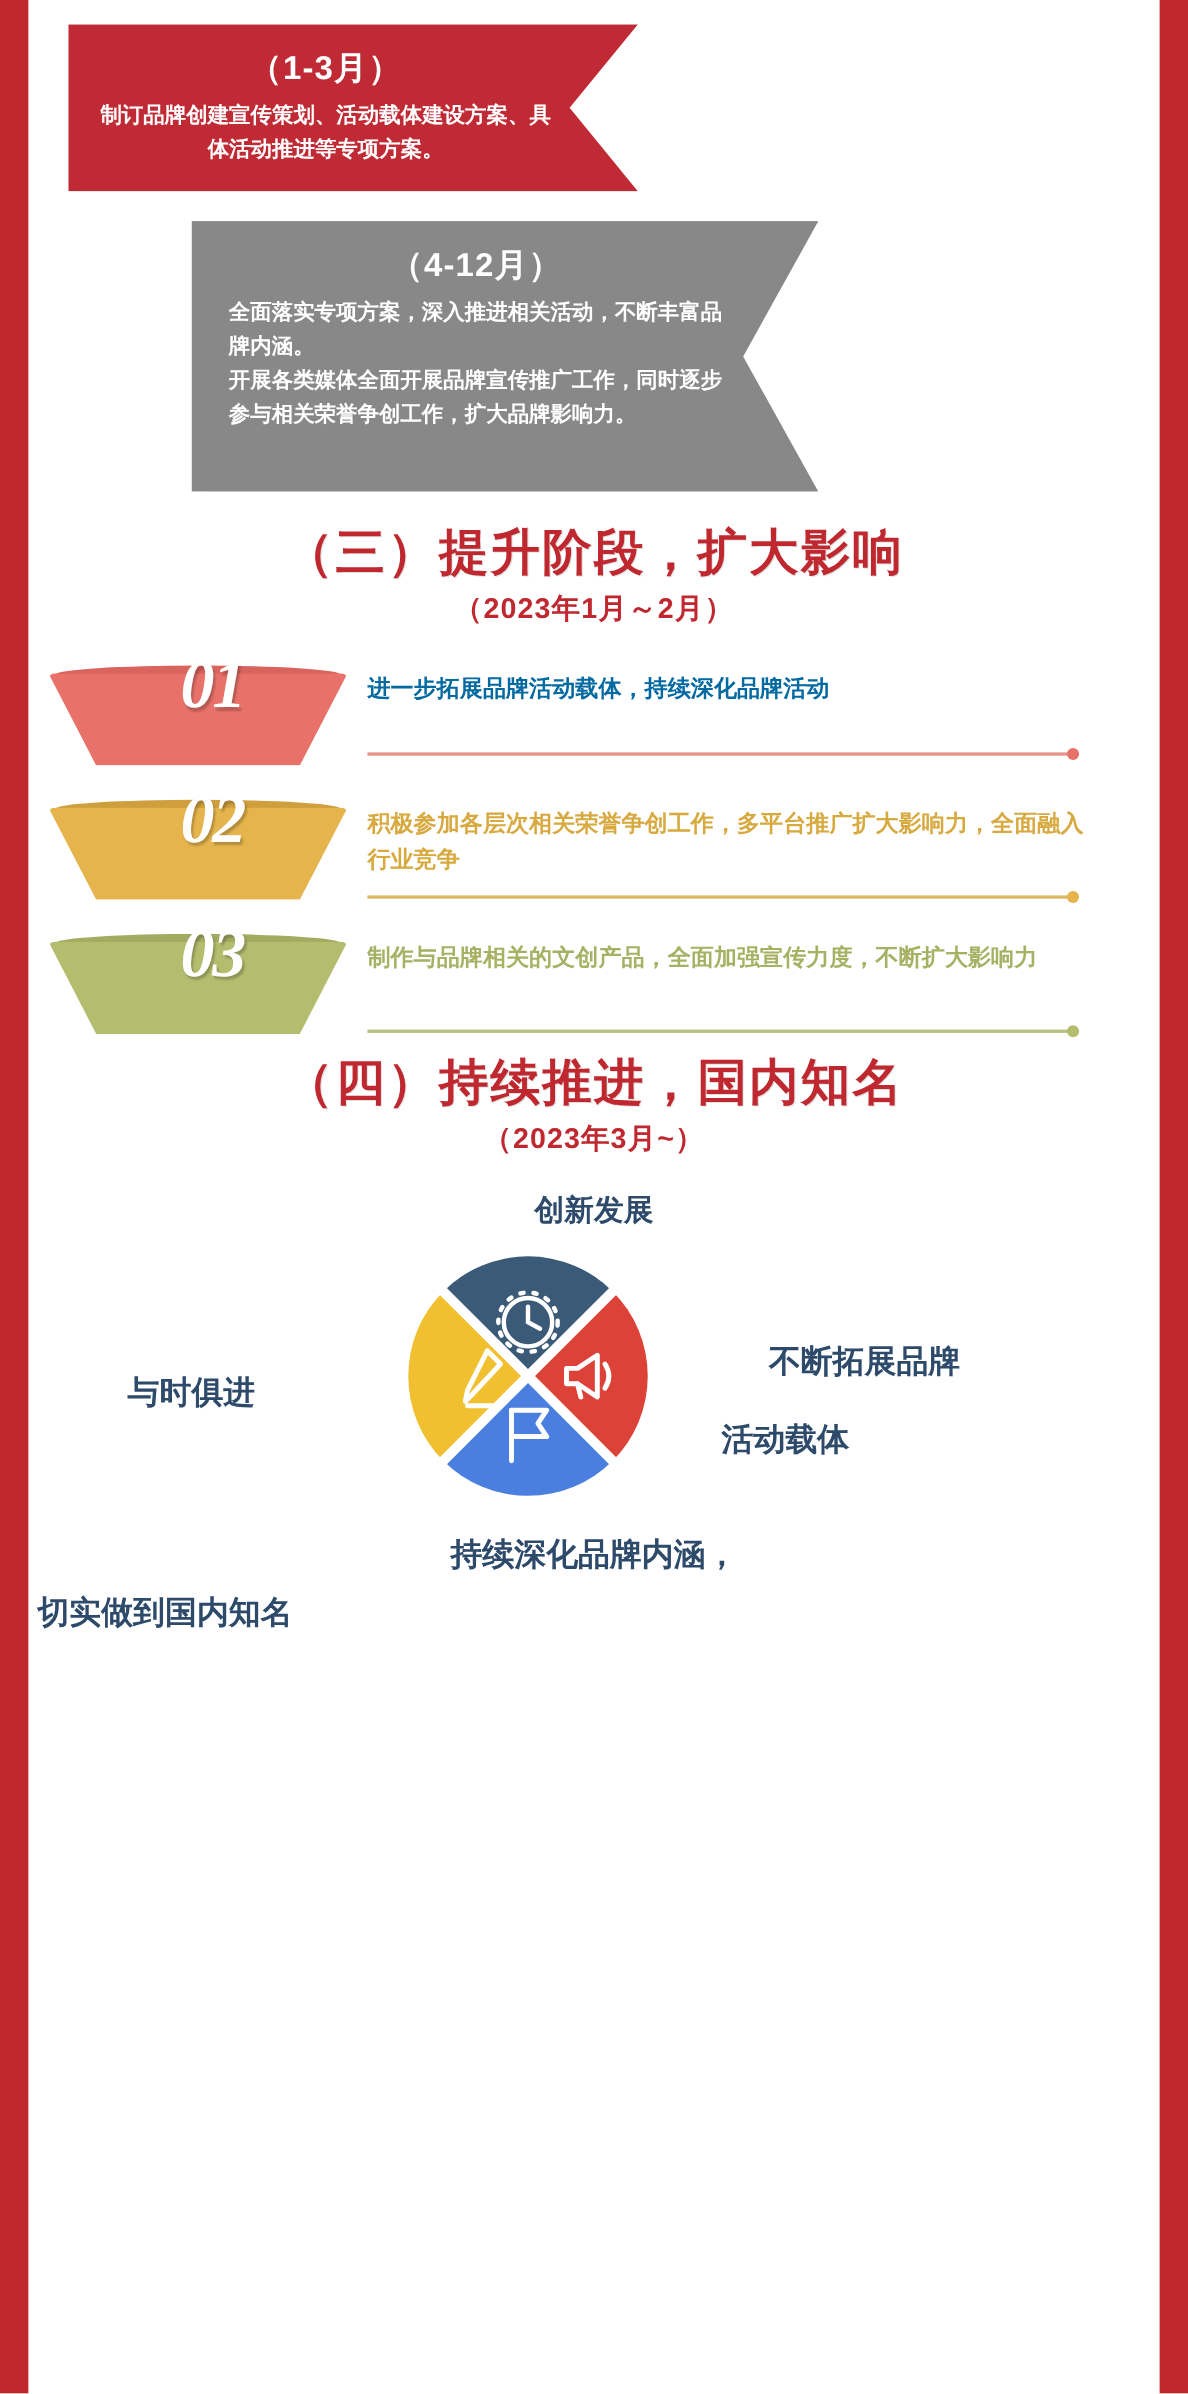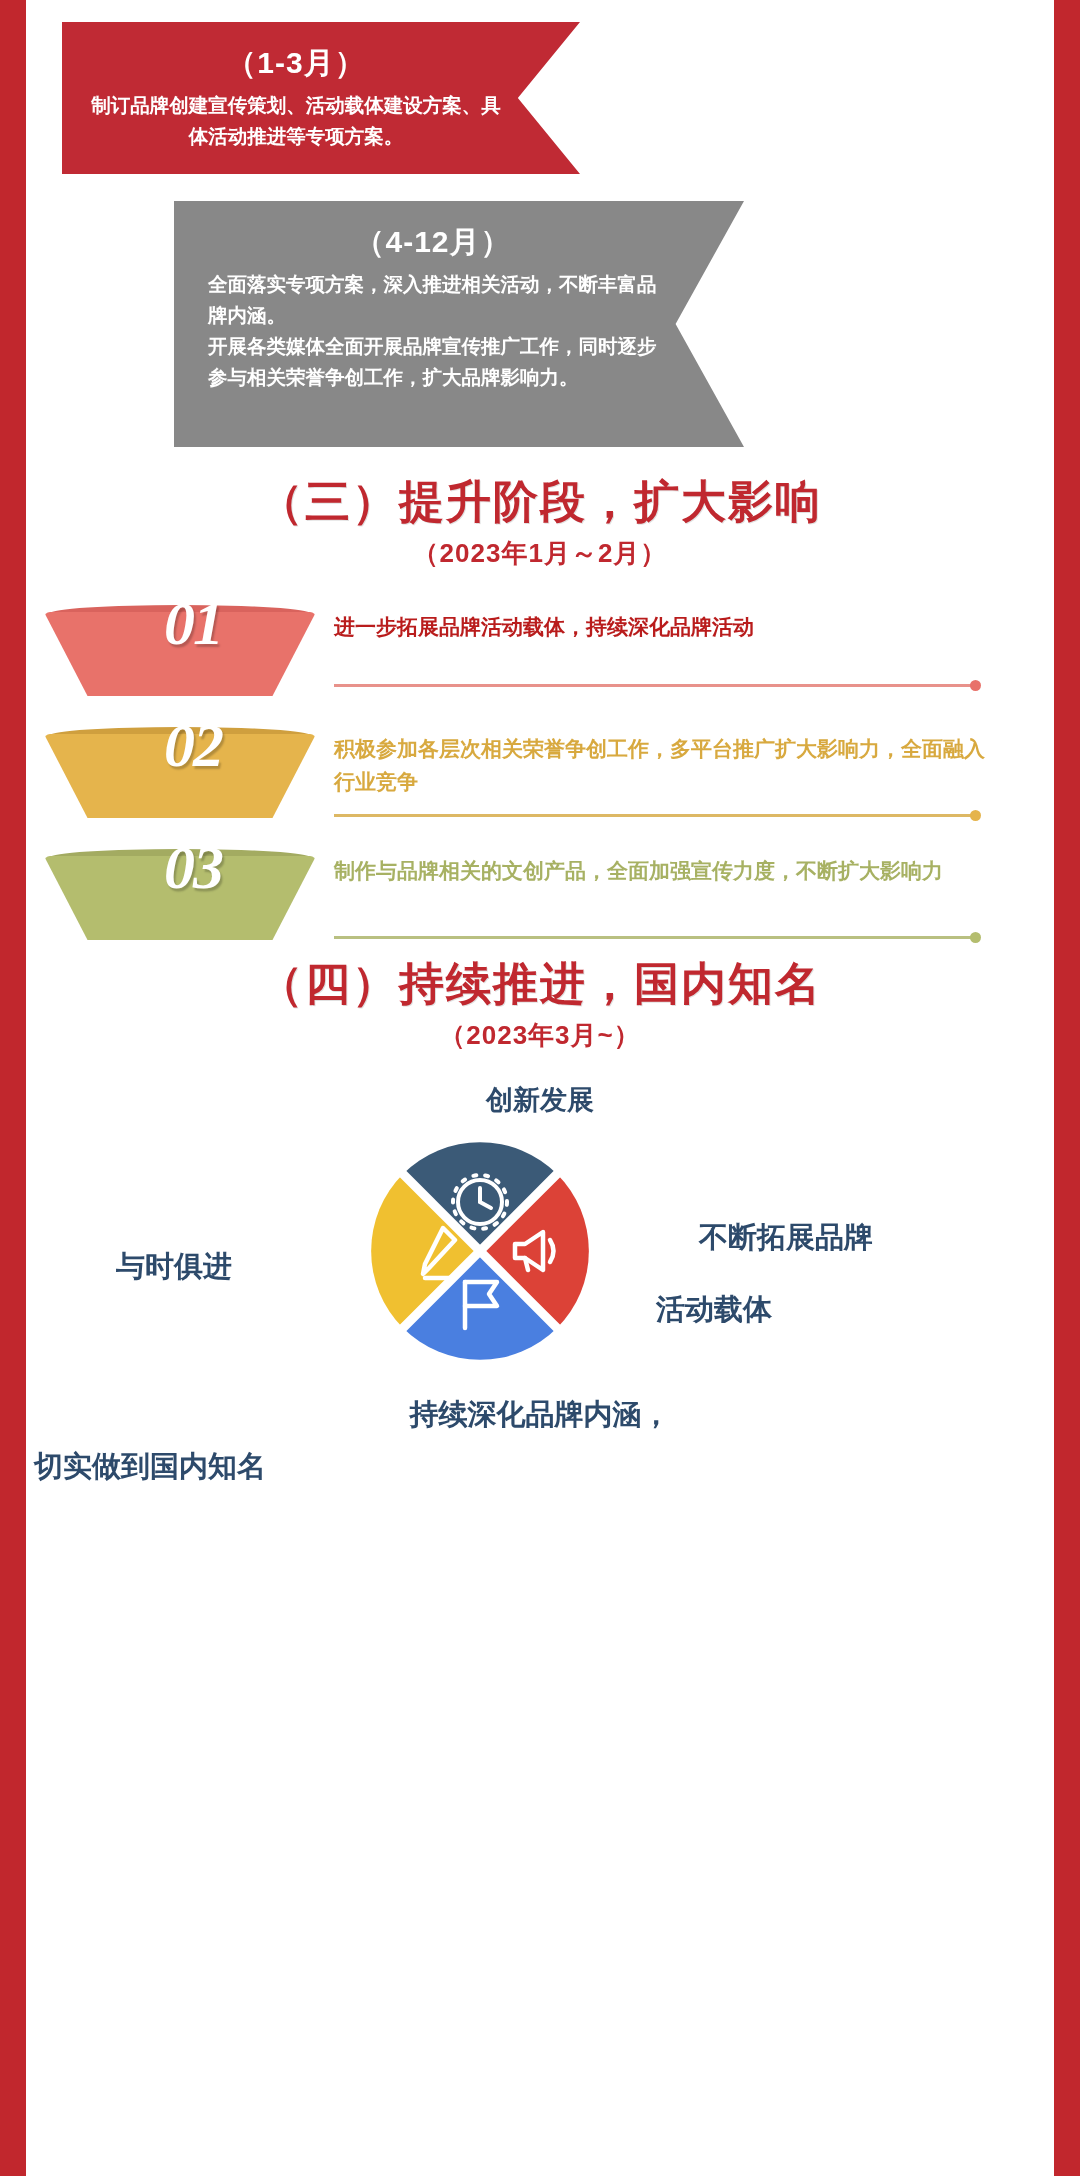--- a/index.html
+++ b/index.html
@@ -125,21 +125,21 @@
     <div class="sec-title">（三）提升阶段，扩大影响</div>
     <div class="sec-sub">（2023年1月～2月）</div>
   </div>
 
   <div class="funnel-row" style="top:604px;">
     <div class="funnel-shape">
       <div class="lip" style="background:#d9635d;"></div>
       <div class="bowl" style="background:#e8726a;"></div>
       <div class="funnel-num">01</div>
     </div>
-    <div class="funnel-text" style="color:#b91c1c;">进一步拓展品牌活动载体，持续深化品牌活动</div>
+    <div class="funnel-text" style="color:#0369a1;">进一步拓展品牌活动载体，持续深化品牌活动</div>
     <div class="funnel-rule" style="top:80px;background:#e8928b;"></div>
     <div class="funnel-dot" style="left:936px;top:76px;background:#e8726a;"></div>
   </div>
 
   <div class="funnel-row" style="top:726px;">
     <div class="funnel-shape">
       <div class="lip" style="background:#cf9f3e;"></div>
       <div class="bowl" style="background:#e5b44c;"></div>
       <div class="funnel-num">02</div>
     </div>

